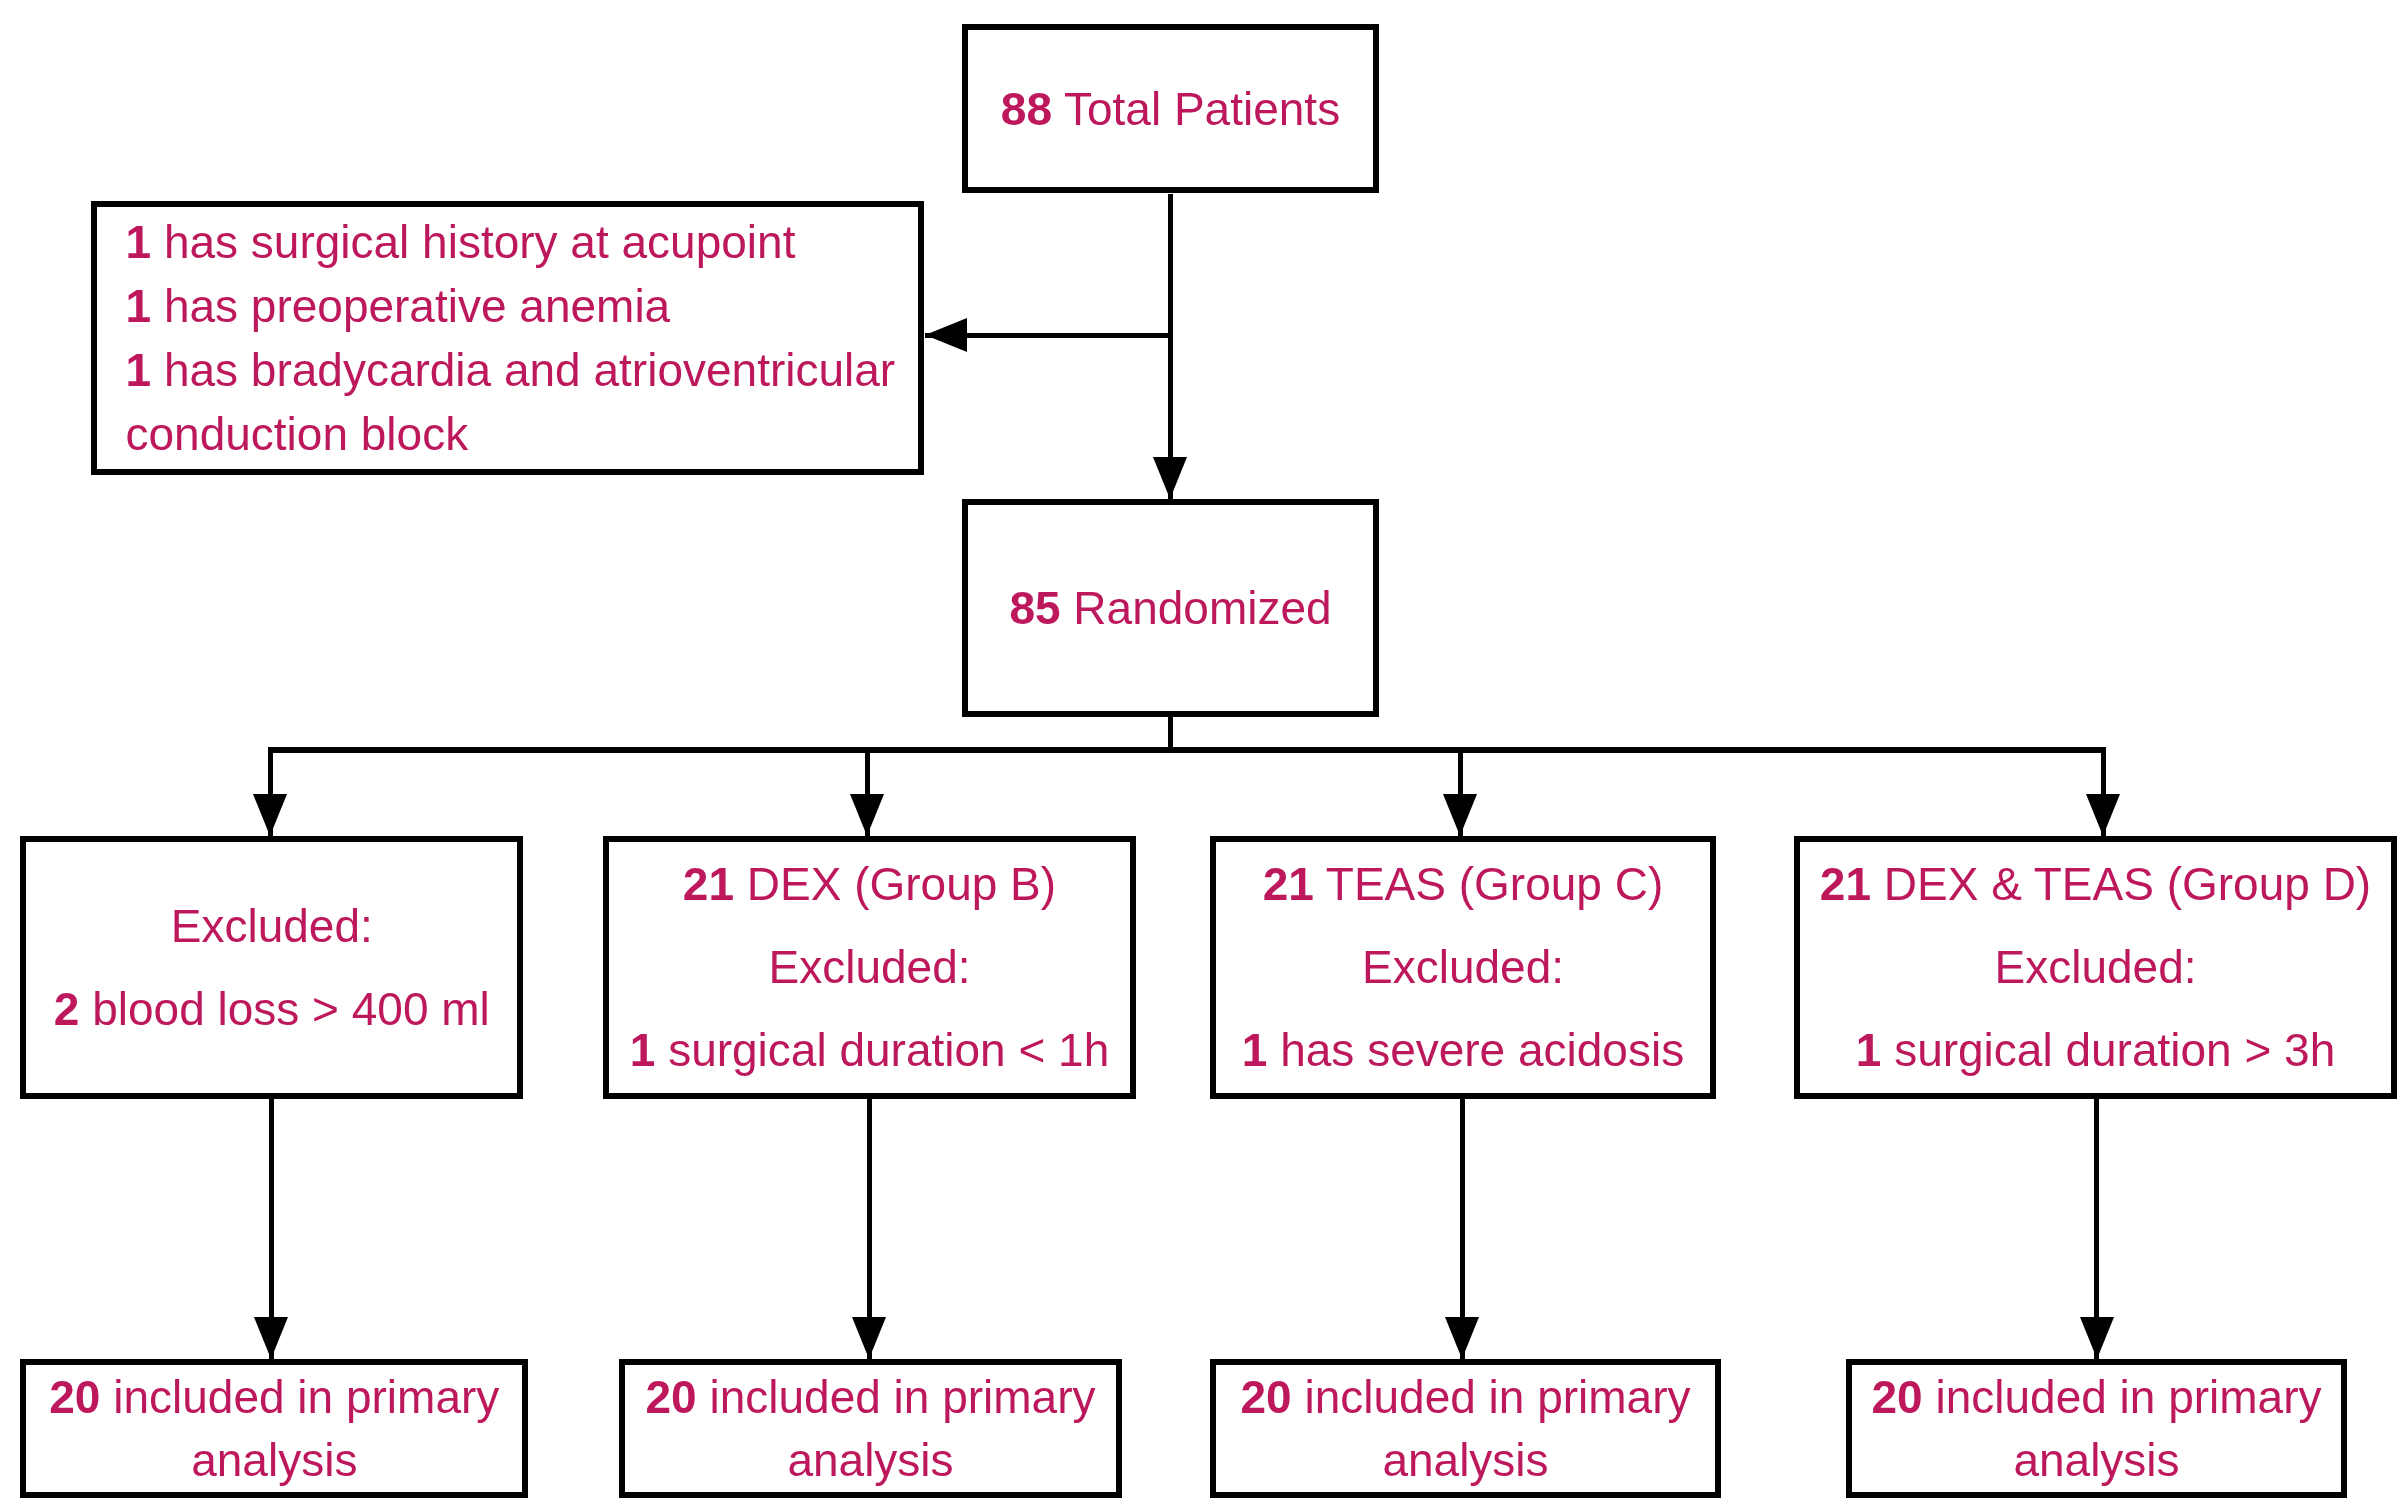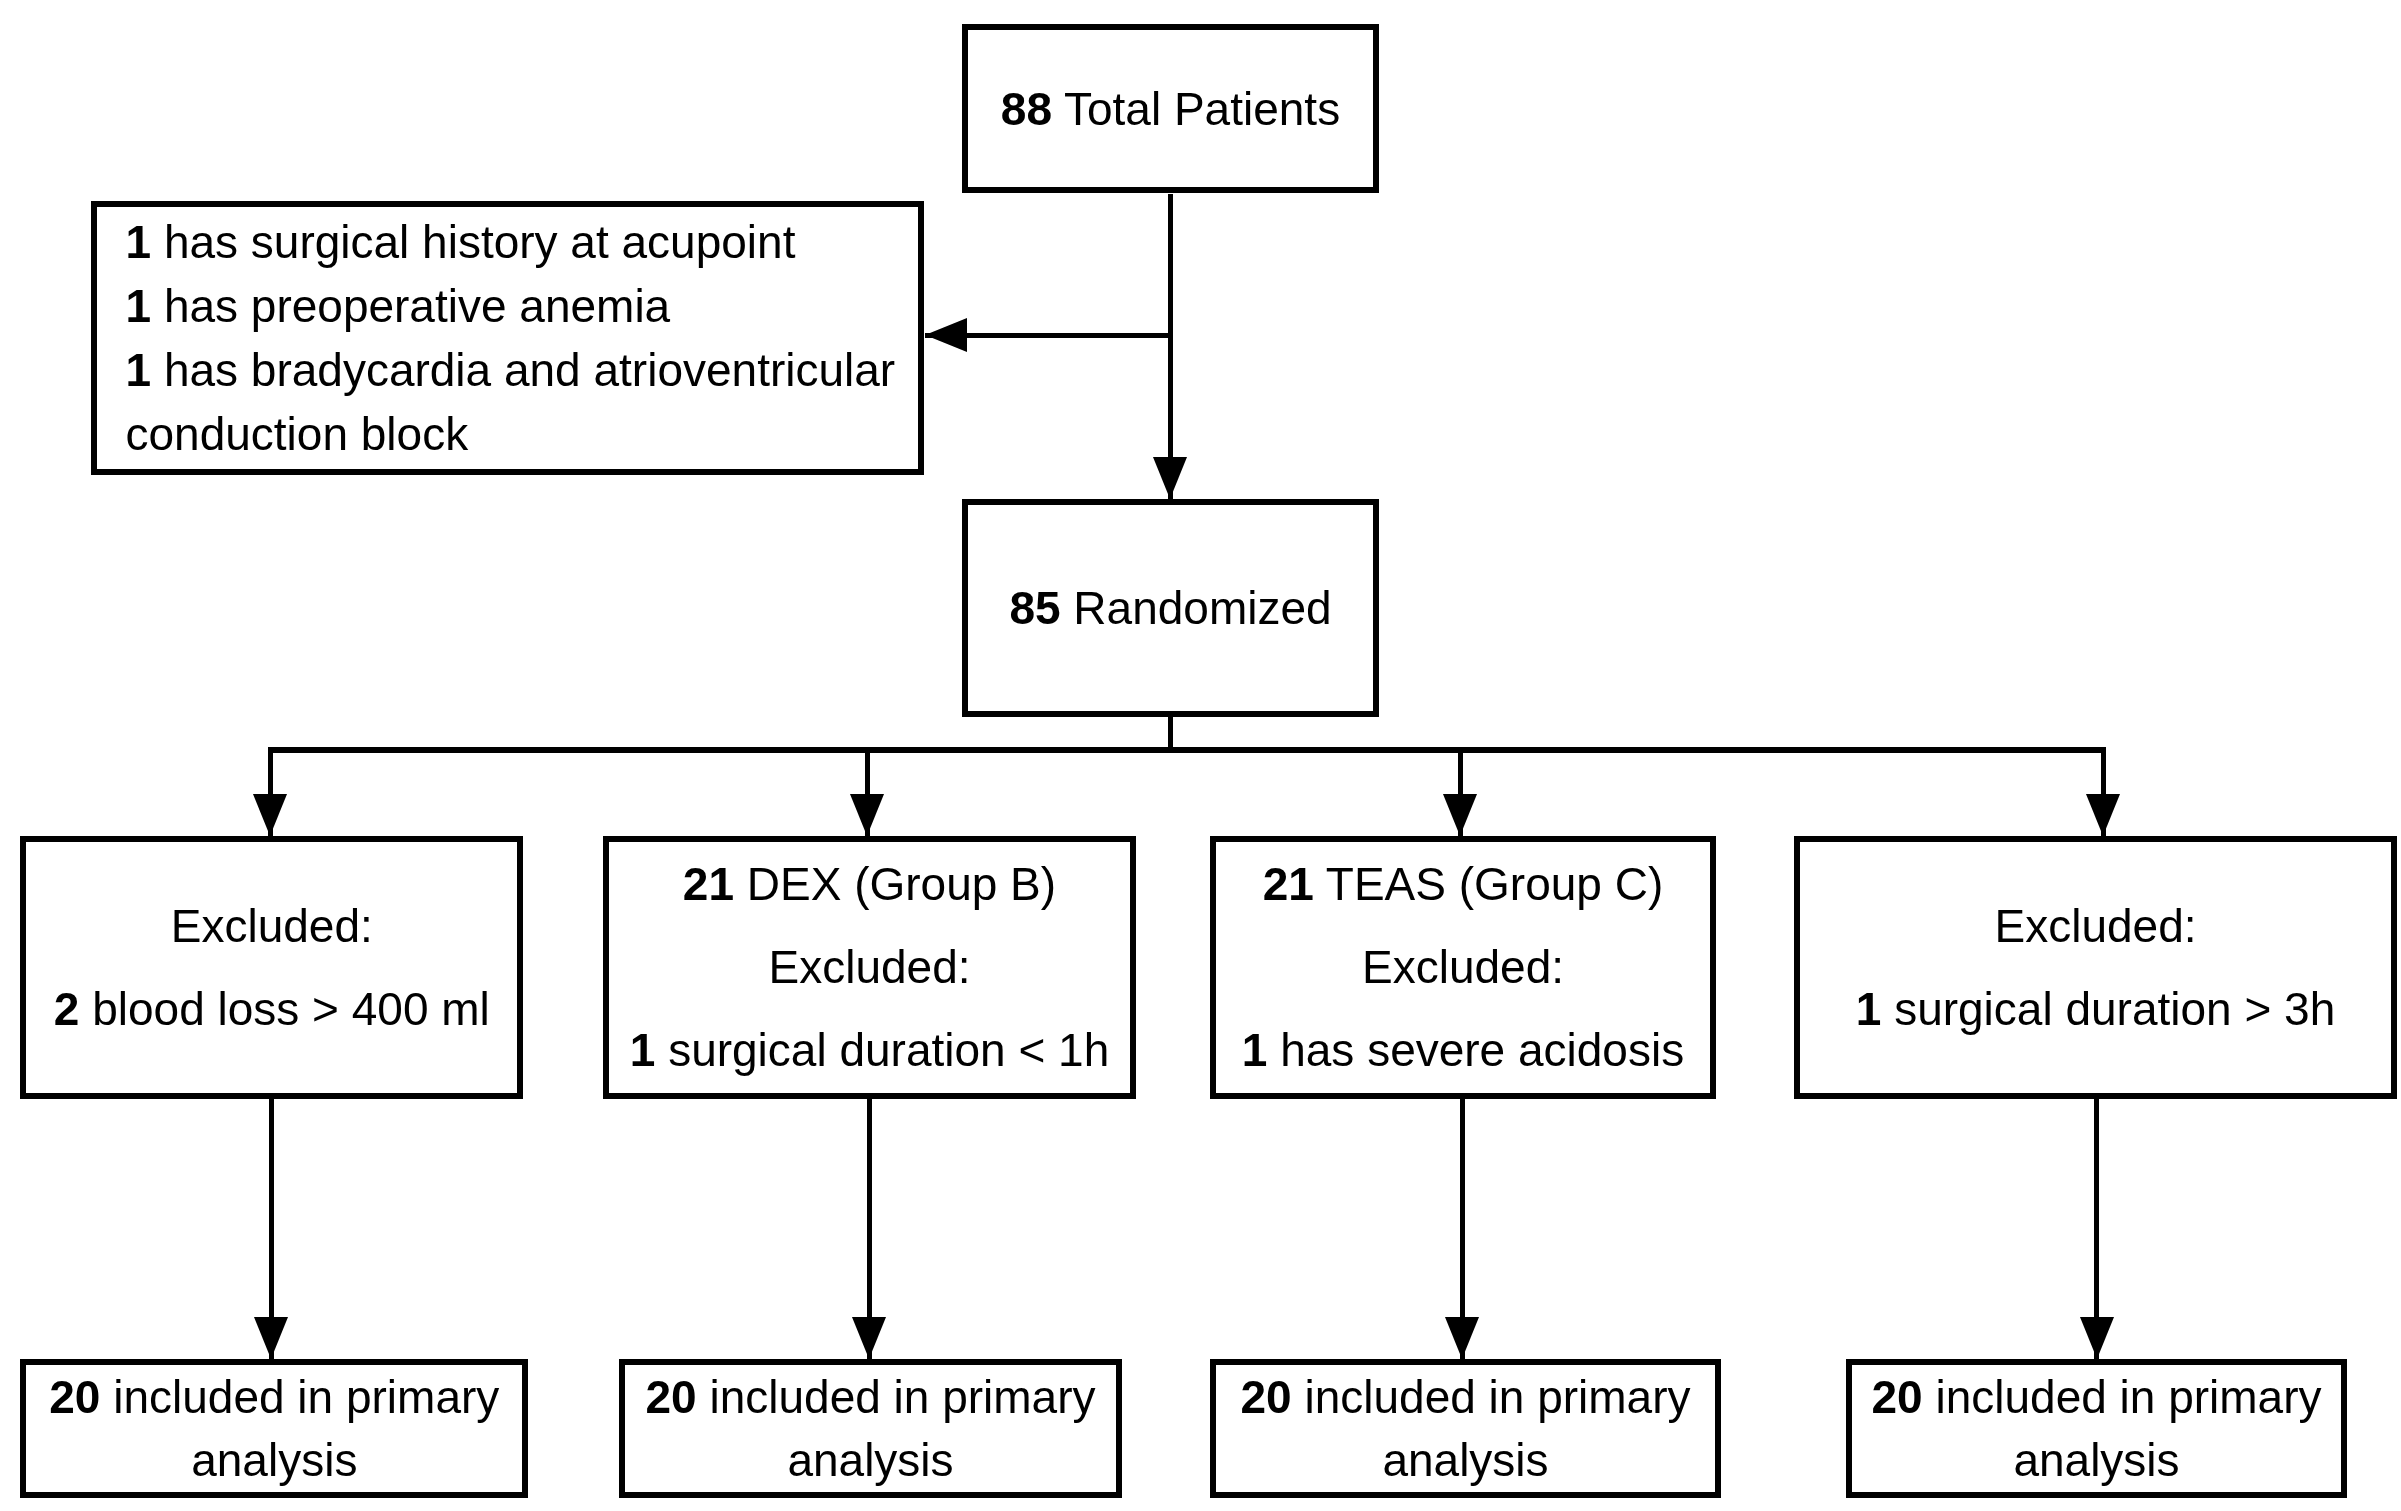--- a/index.html
+++ b/index.html
@@ -1,18 +1,18 @@
 <!DOCTYPE html>
 <html style="font-size:11px"><head>
 <meta charset="utf-8">
 <style>
   html,body{margin:0;padding:0;background:#ffffff;}
   .canvas{
     position:relative;width:2401px;height:1511px;overflow:hidden;
-    background:#ffffff;color:#000000;
+    background:#ffffff;color:#be185d;
     font-family:"Liberation Sans","DejaVu Sans",sans-serif;
     font-size:46px;
   }
   .box{
     position:absolute;box-sizing:border-box;
     border:6.1px solid #000000;background:#ffffff;
   }
   .cc{display:flex;flex-direction:column;justify-content:center;text-align:center;}
   .single{display:flex;align-items:center;justify-content:center;text-align:center;}
   .nowrap{white-space:nowrap;}
@@ -123,20 +123,21 @@
     <div class="nowrap"><b>1</b> <span>surgical duration &lt; 1h</span></div>
   </div>
 
   <div class="box b-g b-g2 cc">
     <div class="nowrap"><b>21</b> <span>TEAS (Group C)</span></div>
     <div class="nowrap">Excluded:</div>
     <div class="nowrap"><b>1</b> <span>has severe acidosis</span></div>
   </div>
 
   <div class="box b-g b-g3 cc">
+    <div class="nowrap"><b>21</b> <span>DEX &amp; TEAS (Group D)</span></div>
     <div class="nowrap">Excluded:</div>
     <div class="nowrap"><b>1</b> <span>surgical duration &gt; 3h</span></div>
   </div>
 
   <div class="box b-a b-a0 cc">
     <div><b>20</b> <span>included in primary analysis</span></div>
   </div>
   <div class="box b-a b-a1 cc">
     <div><b>20</b> <span>included in primary analysis</span></div>
   </div>

